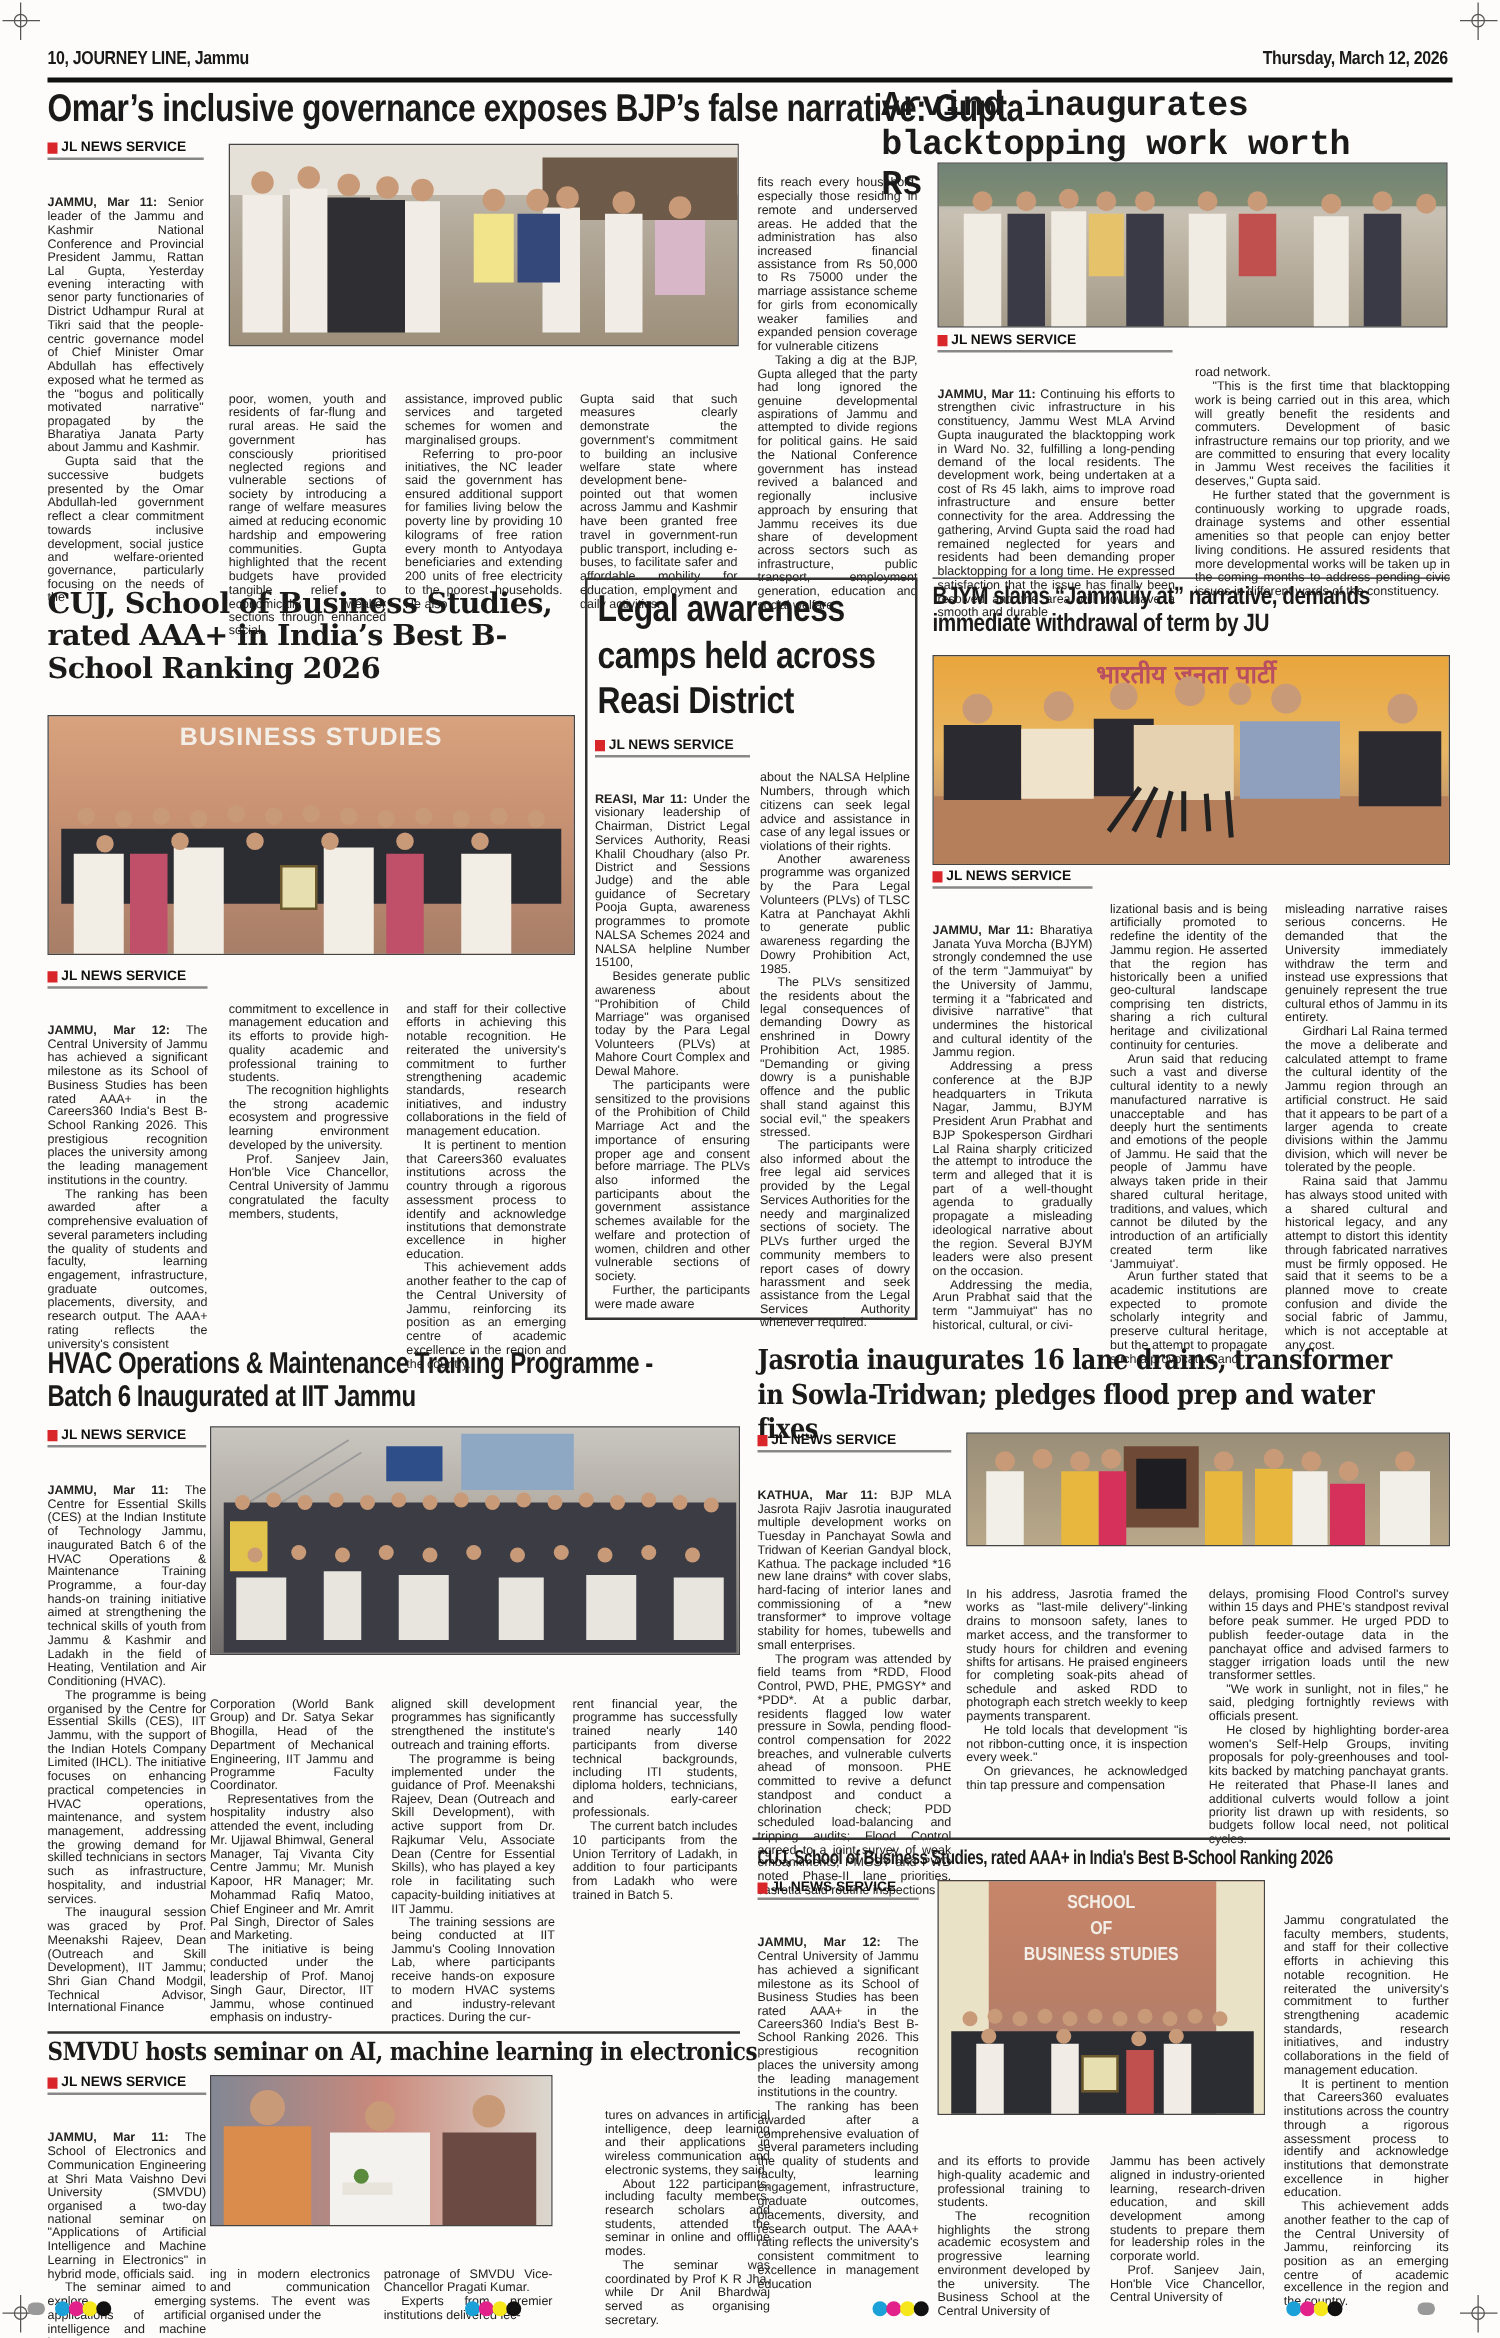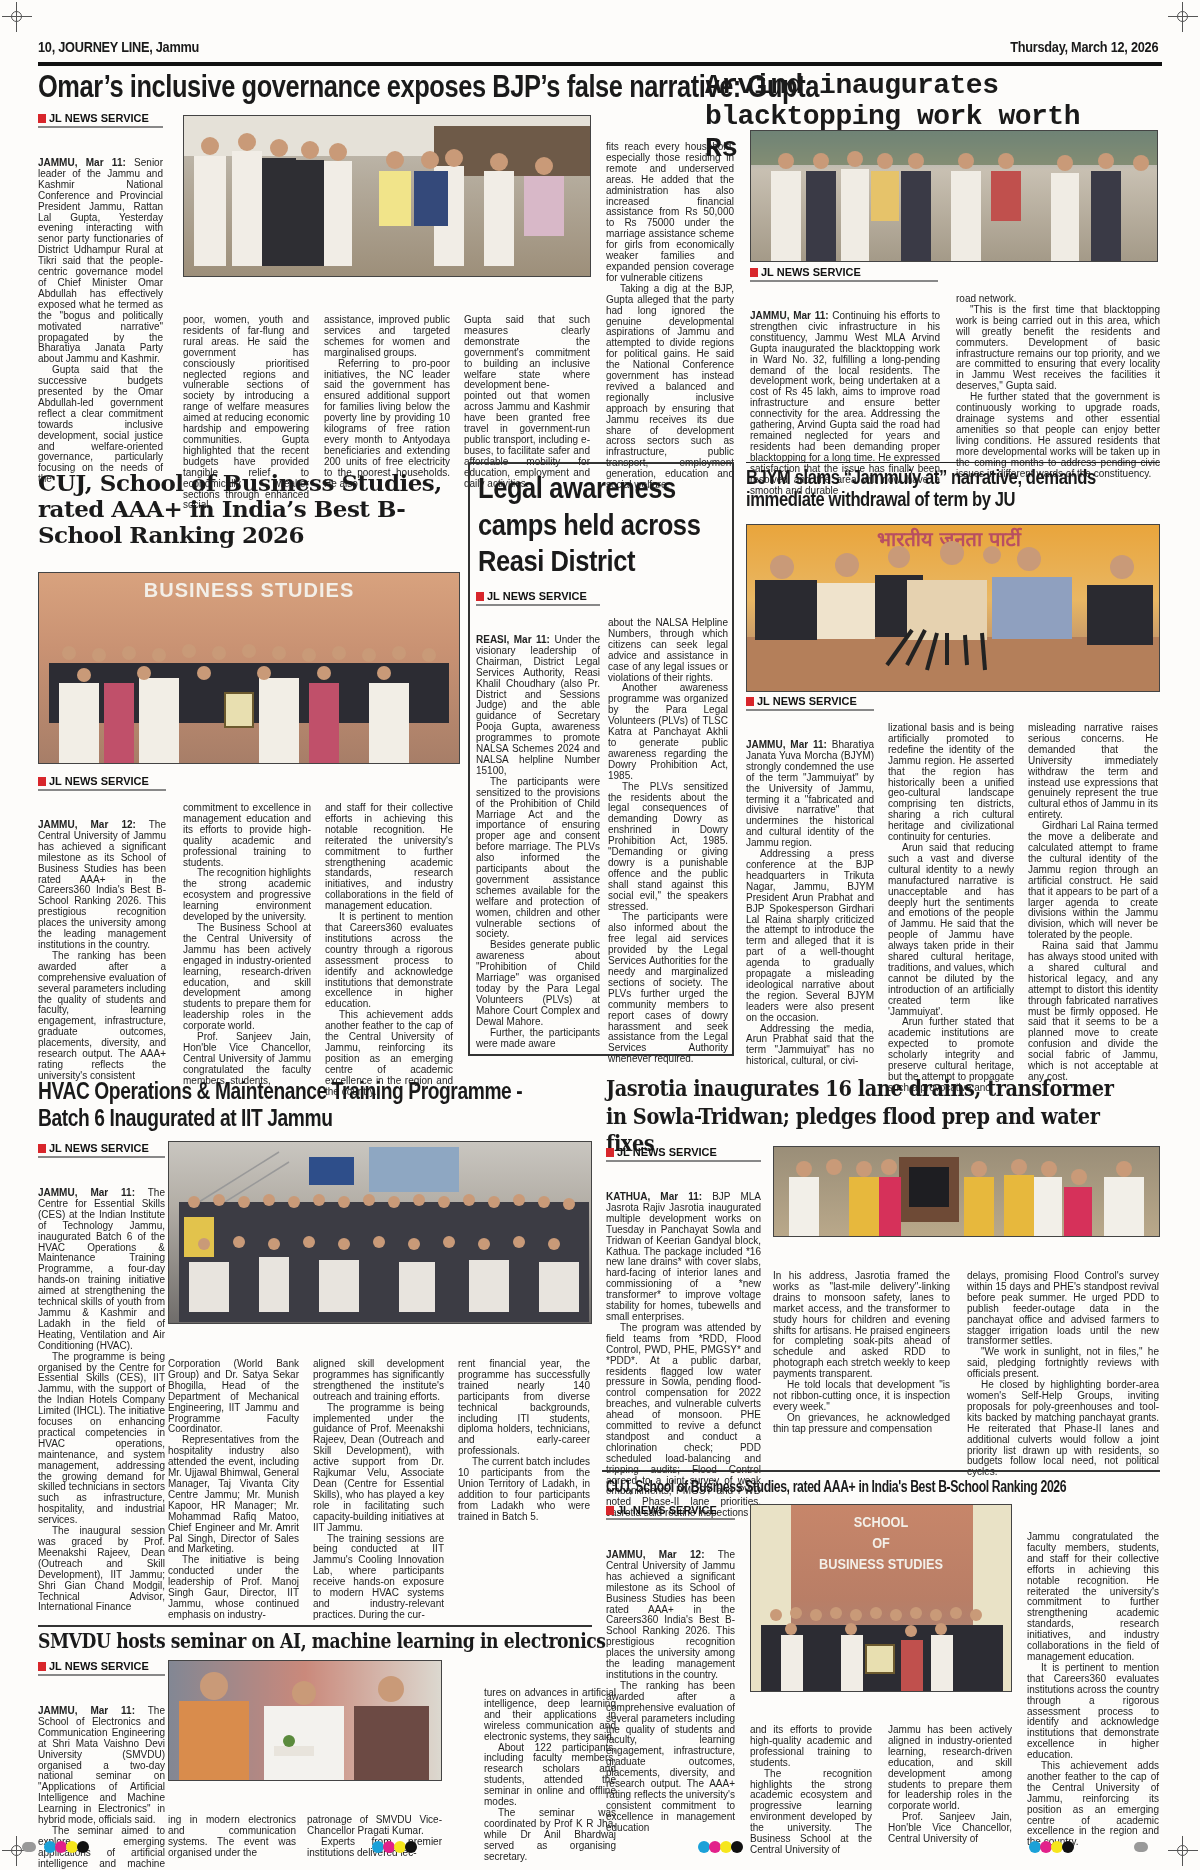--- a/index.html
+++ b/index.html
@@ -198,39 +198,38 @@
     <span class="sq"></span>
     <span>JL NEWS SERVICE</span>
   </div>
 <div class="abs body" style="left:38px;top:792px;width:128px;">
     <p><span class="dateline">JAMMU, Mar 12:</span> <span>The Central University of Jammu has achieved a significant milestone as its School of Business Studies has been rated AAA+ in the Careers360 India's Best B-School Ranking 2026. This prestigious recognition places the university among the leading management institutions in the country.</span></p>
     <p>The ranking has been awarded after a comprehensive evaluation of several parameters including the quality of students and faculty, learning engagement, infrastructure, graduate outcomes, placements, diversity, and research output. The AAA+ rating reflects the university's consistent</p>
   </div>
 <div class="abs body" style="left:183px;top:775px;width:128px;">
     <p style="text-indent:0">commitment to excellence in management education and its efforts to provide high-quality academic and professional training to students.</p>
     <p>The recognition highlights the strong academic ecosystem and progressive learning environment developed by the university.</p>
-    <p>The Business School at the Central University of Jammu has been actively engaged in industry-oriented learning, research-driven education, and skill development among students to prepare them for leadership roles in the corporate world.</p>
     <p>Prof. Sanjeev Jain, Hon'ble Vice Chancellor, Central University of Jammu congratulated the faculty members, students,</p>
   </div>
 <div class="abs body" style="left:325px;top:775px;width:128px;">
     <p style="text-indent:0">and staff for their collective efforts in achieving this notable recognition. He reiterated the university's commitment to further strengthening academic standards, research initiatives, and industry collaborations in the field of management education.</p>
     <p>It is pertinent to mention that Careers360 evaluates institutions across the country through a rigorous assessment process to identify and acknowledge institutions that demonstrate excellence in higher education.</p>
     <p>This achievement adds another feather to the cap of the Central University of Jammu, reinforcing its position as an emerging centre of academic excellence in the region and the country.</p>
   </div>
 
 <div class="boxed" style="left:468px;top:462px;width:266px;height:594px;"></div>
 <div class="abs hl-condensed" style="left:478px;top:470px;width:300px;font-size:30px;transform:scaleX(0.85);line-height:1.22;">Legal awareness camps held across Reasi District</div>
 <div class="abs byline" style="left:476px;top:590px;width:124px;">
     <span class="sq"></span>
     <span>JL NEWS SERVICE</span>
   </div>
 <div class="abs body" style="left:476px;top:607px;width:124px;">
     <p><span class="dateline">REASI, Mar 11:</span> <span>Under the visionary leadership of Chairman, District Legal Services Authority, Reasi Khalil Choudhary (also Pr. District and Sessions Judge) and the able guidance of Secretary Pooja Gupta, awareness programmes to promote NALSA Schemes 2024 and NALSA helpline Number 15100,</span></p>
+    <p>Besides generate public awareness about "Prohibition of Child Marriage" was organised today by the Para Legal Volunteers (PLVs) at Mahore Court Complex and Dewal Mahore.</p>
     <p>The participants were sensitized to the provisions of the Prohibition of Child Marriage Act and the importance of ensuring proper age and consent before marriage. The PLVs also informed the participants about the government assistance schemes available for the welfare and protection of women, children and other vulnerable sections of society.</p>
-    <p>Besides generate public awareness about "Prohibition of Child Marriage" was organised today by the Para Legal Volunteers (PLVs) at Mahore Court Complex and Dewal Mahore.</p>
     <p>Further, the participants were made aware</p>
   </div>
 <div class="abs body" style="left:608px;top:590px;width:120px;">
     <p style="text-indent:0">about the NALSA Helpline Numbers, through which citizens can seek legal advice and assistance in case of any legal issues or violations of their rights.</p>
     <p>Another awareness programme was organized by the Para Legal Volunteers (PLVs) of TLSC Katra at Panchayat Akhli to generate public awareness regarding the Dowry Prohibition Act, 1985.</p>
     <p>The PLVs sensitized the residents about the legal consequences of demanding Dowry as enshrined in Dowry Prohibition Act, 1985. "Demanding or giving dowry is a punishable offence and the public shall stand against this social evil," the speakers stressed.</p>
     <p>The participants were also informed about the free legal aid services provided by the Legal Services Authorities for the needy and marginalized sections of society. The PLVs further urged the community members to report cases of dowry harassment and seek assistance from the Legal Services Authority whenever required.</p>
   </div>
 
 <div class="rule" style="left:746px;top:462px;width:414px;height:1px;background:#222;"></div>

